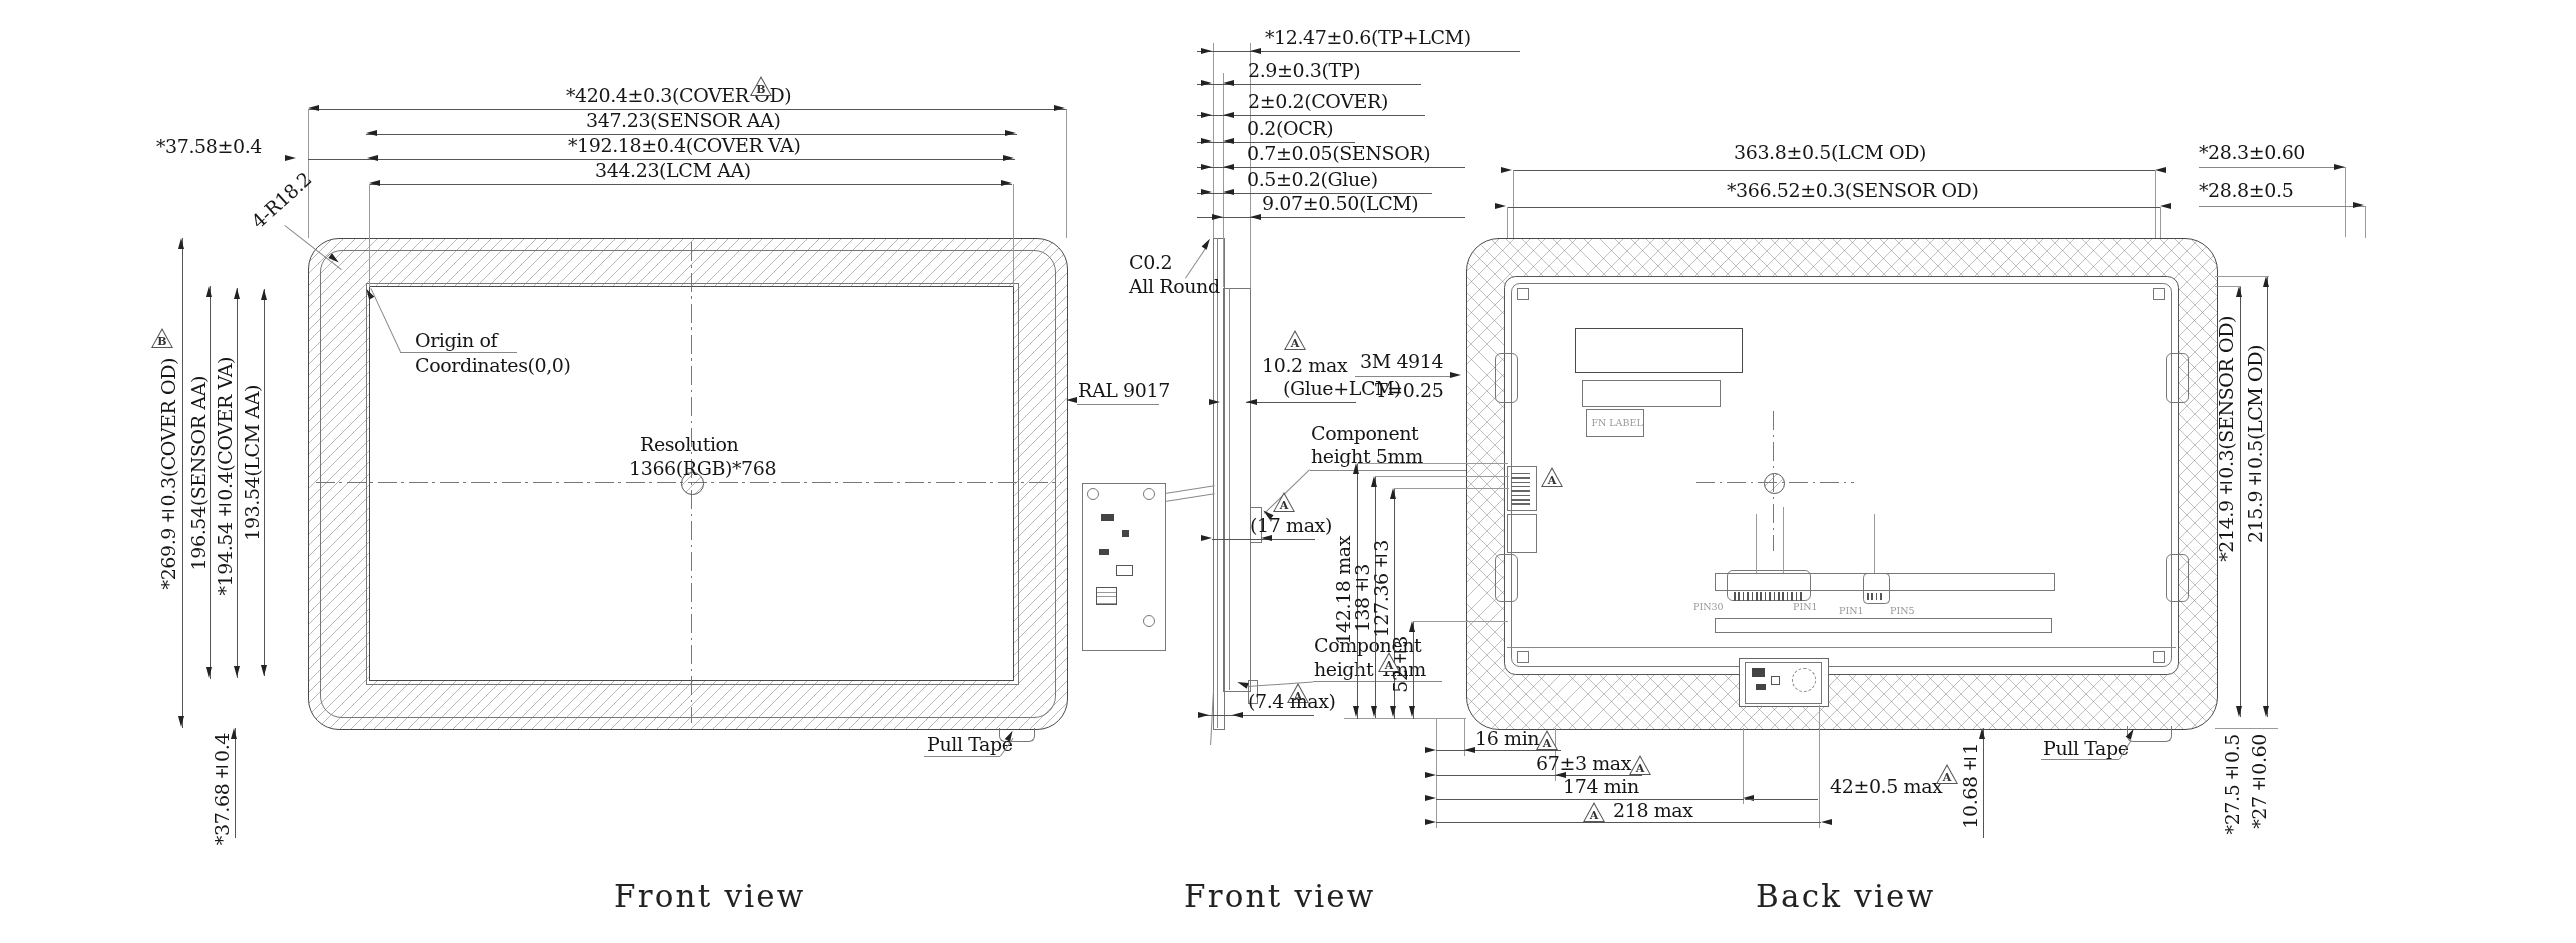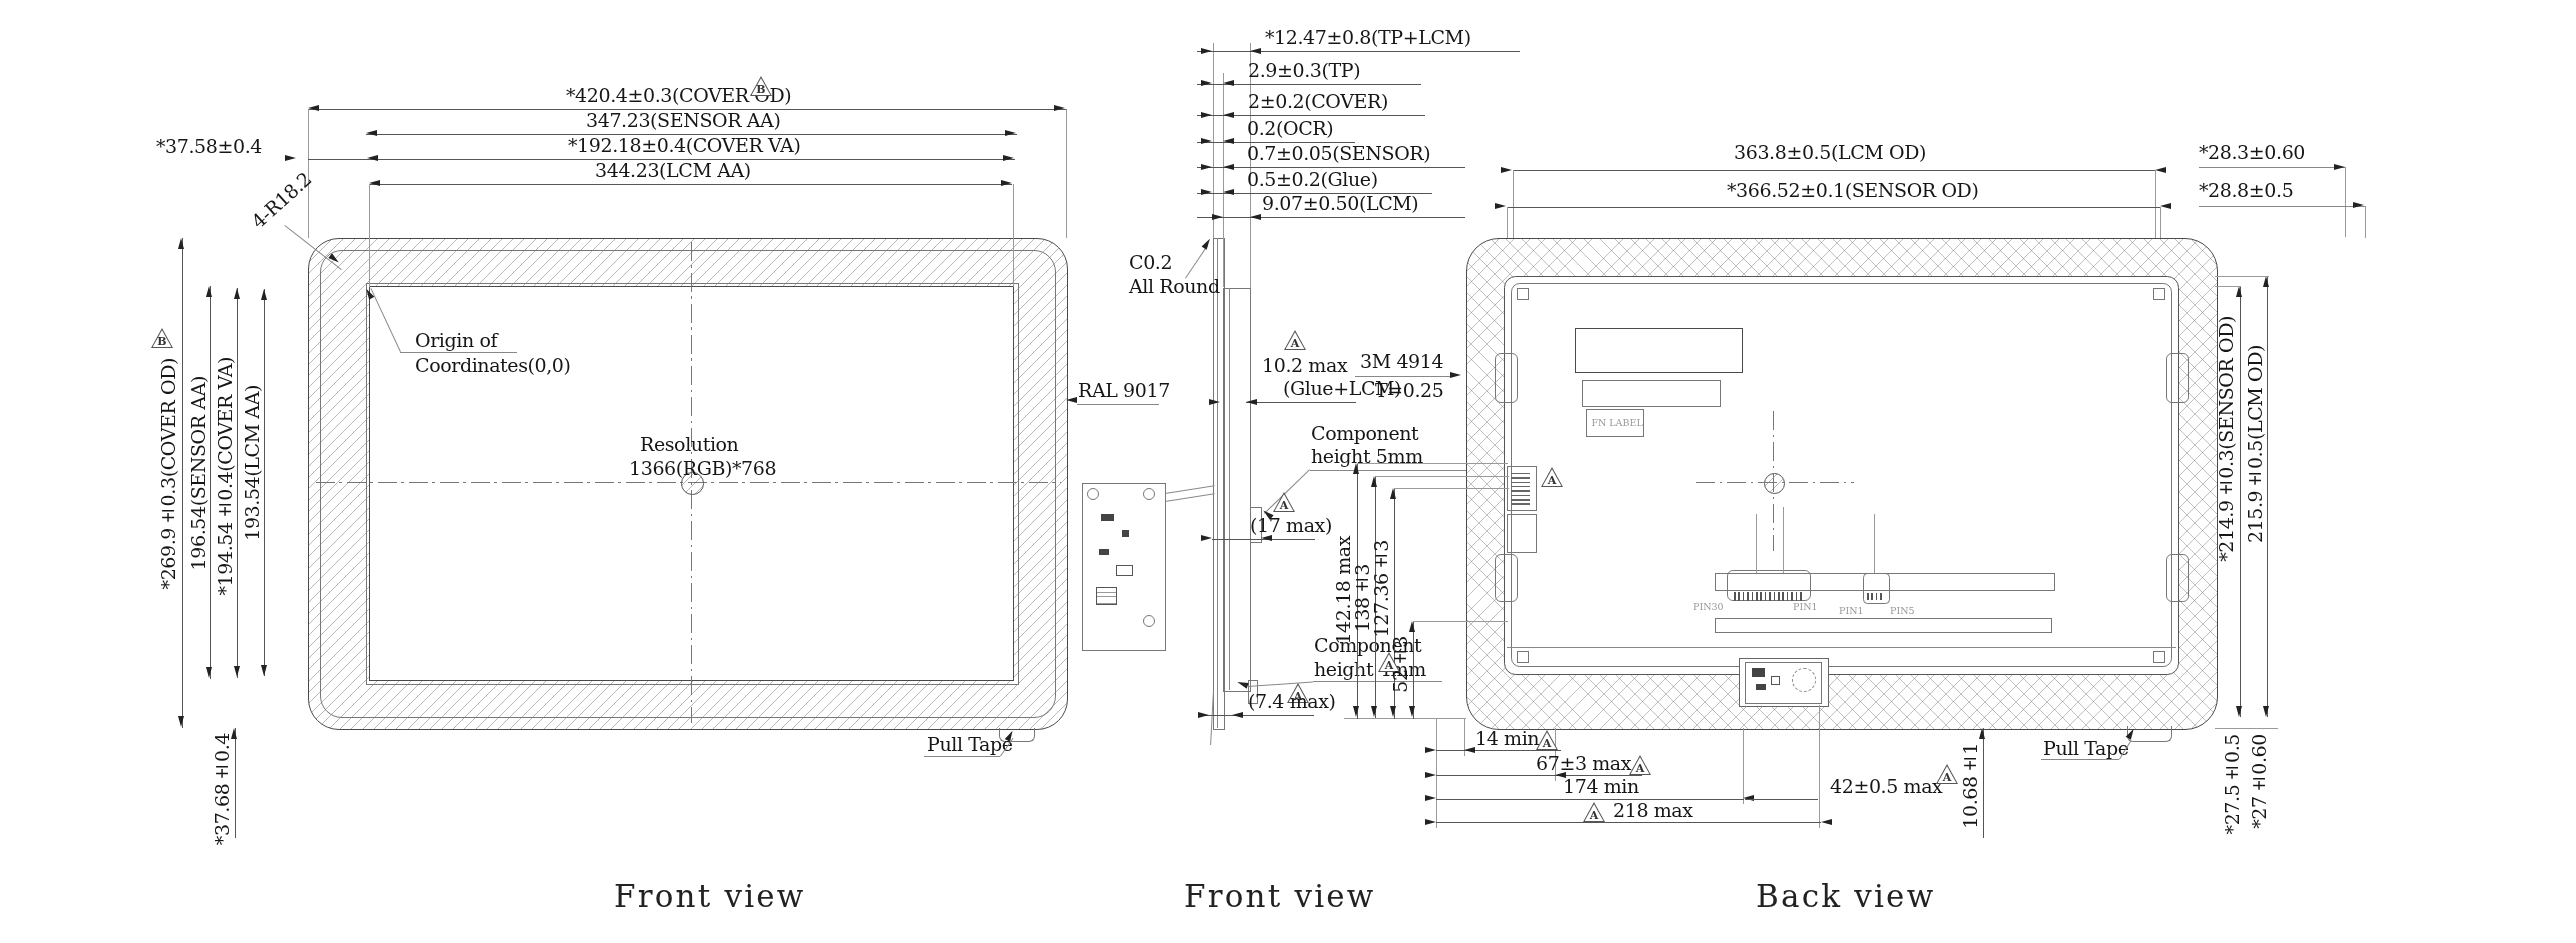--- a/index.html
+++ b/index.html
@@ -153,21 +153,21 @@
   <div class="hl thin rot" style="left:1165px;top:493px;width:50px;transform:rotate(-9deg)"></div>
   <div class="hl thin rot" style="left:1165px;top:501px;width:50px;transform:rotate(-9deg)"></div>
 
   <div class="vl ext" style="left:1213px;top:43px;height:195px"></div>
   <div class="vl ext" style="left:1223px;top:73px;height:214px"></div>
   <div class="vl ext" style="left:1250px;top:43px;height:245px"></div>
 
   <div class="hl" style="left:1197px;top:51px;width:323px"></div>
   <div class="ar ar-r" style="left:1201px;top:48px"></div>
   <div class="ar ar-l" style="left:1250px;top:48px"></div>
-  <div class="dim" style="left:1265px;top:26.4px">*12.47±0.8(TP+LCM)</div>
+  <div class="dim" style="left:1265px;top:26.4px">*12.47±0.6(TP+LCM)</div>
 
   <div class="hl" style="left:1197px;top:84px;width:224px"></div>
   <div class="ar ar-r" style="left:1201px;top:80px"></div>
   <div class="ar ar-l" style="left:1223px;top:80px"></div>
   <div class="dim" style="left:1248px;top:59px">2.9±0.3(TP)</div>
 
   <div class="hl" style="left:1197px;top:115px;width:228px"></div>
   <div class="ar ar-r" style="left:1201px;top:112px"></div>
   <div class="ar ar-l" style="left:1223px;top:112px"></div>
   <div class="dim" style="left:1248px;top:90px">2±0.2(COVER)</div>
@@ -302,21 +302,21 @@
   <div class="a" style="left:1792px;top:668px;width:22px;height:22px;border:0.7px dashed #888;border-radius:50%"></div>
   <div class="box2" style="left:2127px;top:726px;width:43px;height:14.7px;border-top:none;border-radius:0 0 5.9px 5.9px"></div>
 
   <div class="dim" style="left:1734px;top:141px">363.8±0.5(LCM OD)</div>
   <div class="hl" style="left:1513px;top:170px;width:643px"></div>
   <div class="ar ar-r" style="left:1501px;top:167px"></div>
   <div class="ar ar-l" style="left:2155px;top:167px"></div>
   <div class="vl ext" style="left:1513px;top:170px;height:68px"></div>
   <div class="vl ext" style="left:2155px;top:170px;height:68px"></div>
 
-  <div class="dim" style="left:1727px;top:179px">*366.52±0.1(SENSOR OD)</div>
+  <div class="dim" style="left:1727px;top:179px">*366.52±0.3(SENSOR OD)</div>
   <div class="hl" style="left:1507px;top:207px;width:654px"></div>
   <div class="ar ar-r" style="left:1495px;top:203px"></div>
   <div class="ar ar-l" style="left:2160px;top:203px"></div>
   <div class="vl ext" style="left:1507px;top:207px;height:31px"></div>
   <div class="vl ext" style="left:2160px;top:207px;height:31px"></div>
 
   <div class="dim" style="left:2199px;top:141px">*28.3±0.60</div>
   <div class="hl thin" style="left:2199px;top:167px;width:147px"></div>
   <div class="ar ar-r" style="left:2334px;top:164px"></div>
   <div class="vl ext" style="left:2345px;top:167px;height:70px"></div>
@@ -368,21 +368,21 @@
 
   <div class="vl ext" style="left:1436px;top:718px;height:110px"></div>
   <div class="vl ext" style="left:1464px;top:718px;height:38px"></div>
   <div class="vl ext" style="left:1555px;top:728px;height:53px"></div>
   <div class="vl ext" style="left:1743px;top:728px;height:76px"></div>
   <div class="vl ext" style="left:1819px;top:705px;height:123px"></div>
 
   <div class="hl" style="left:1436px;top:750px;width:125px"></div>
   <div class="ar ar-r" style="left:1425px;top:747px"></div>
   <div class="ar ar-l" style="left:1464px;top:747px"></div>
-  <div class="dim" style="left:1475px;top:727px">14 min</div>
+  <div class="dim" style="left:1475px;top:727px">16 min</div>
   <div class="flag" style="left:1536px;top:730px">
       <i class="t1"></i>
       <b class="t2"></b>
       <span>A</span>
     </div>
 
   <div class="hl" style="left:1436px;top:775px;width:206px"></div>
   <div class="ar ar-r" style="left:1425px;top:772px"></div>
   <div class="ar ar-l" style="left:1555px;top:772px"></div>
   <div class="dim" style="left:1536px;top:752px">67±3 max</div>

